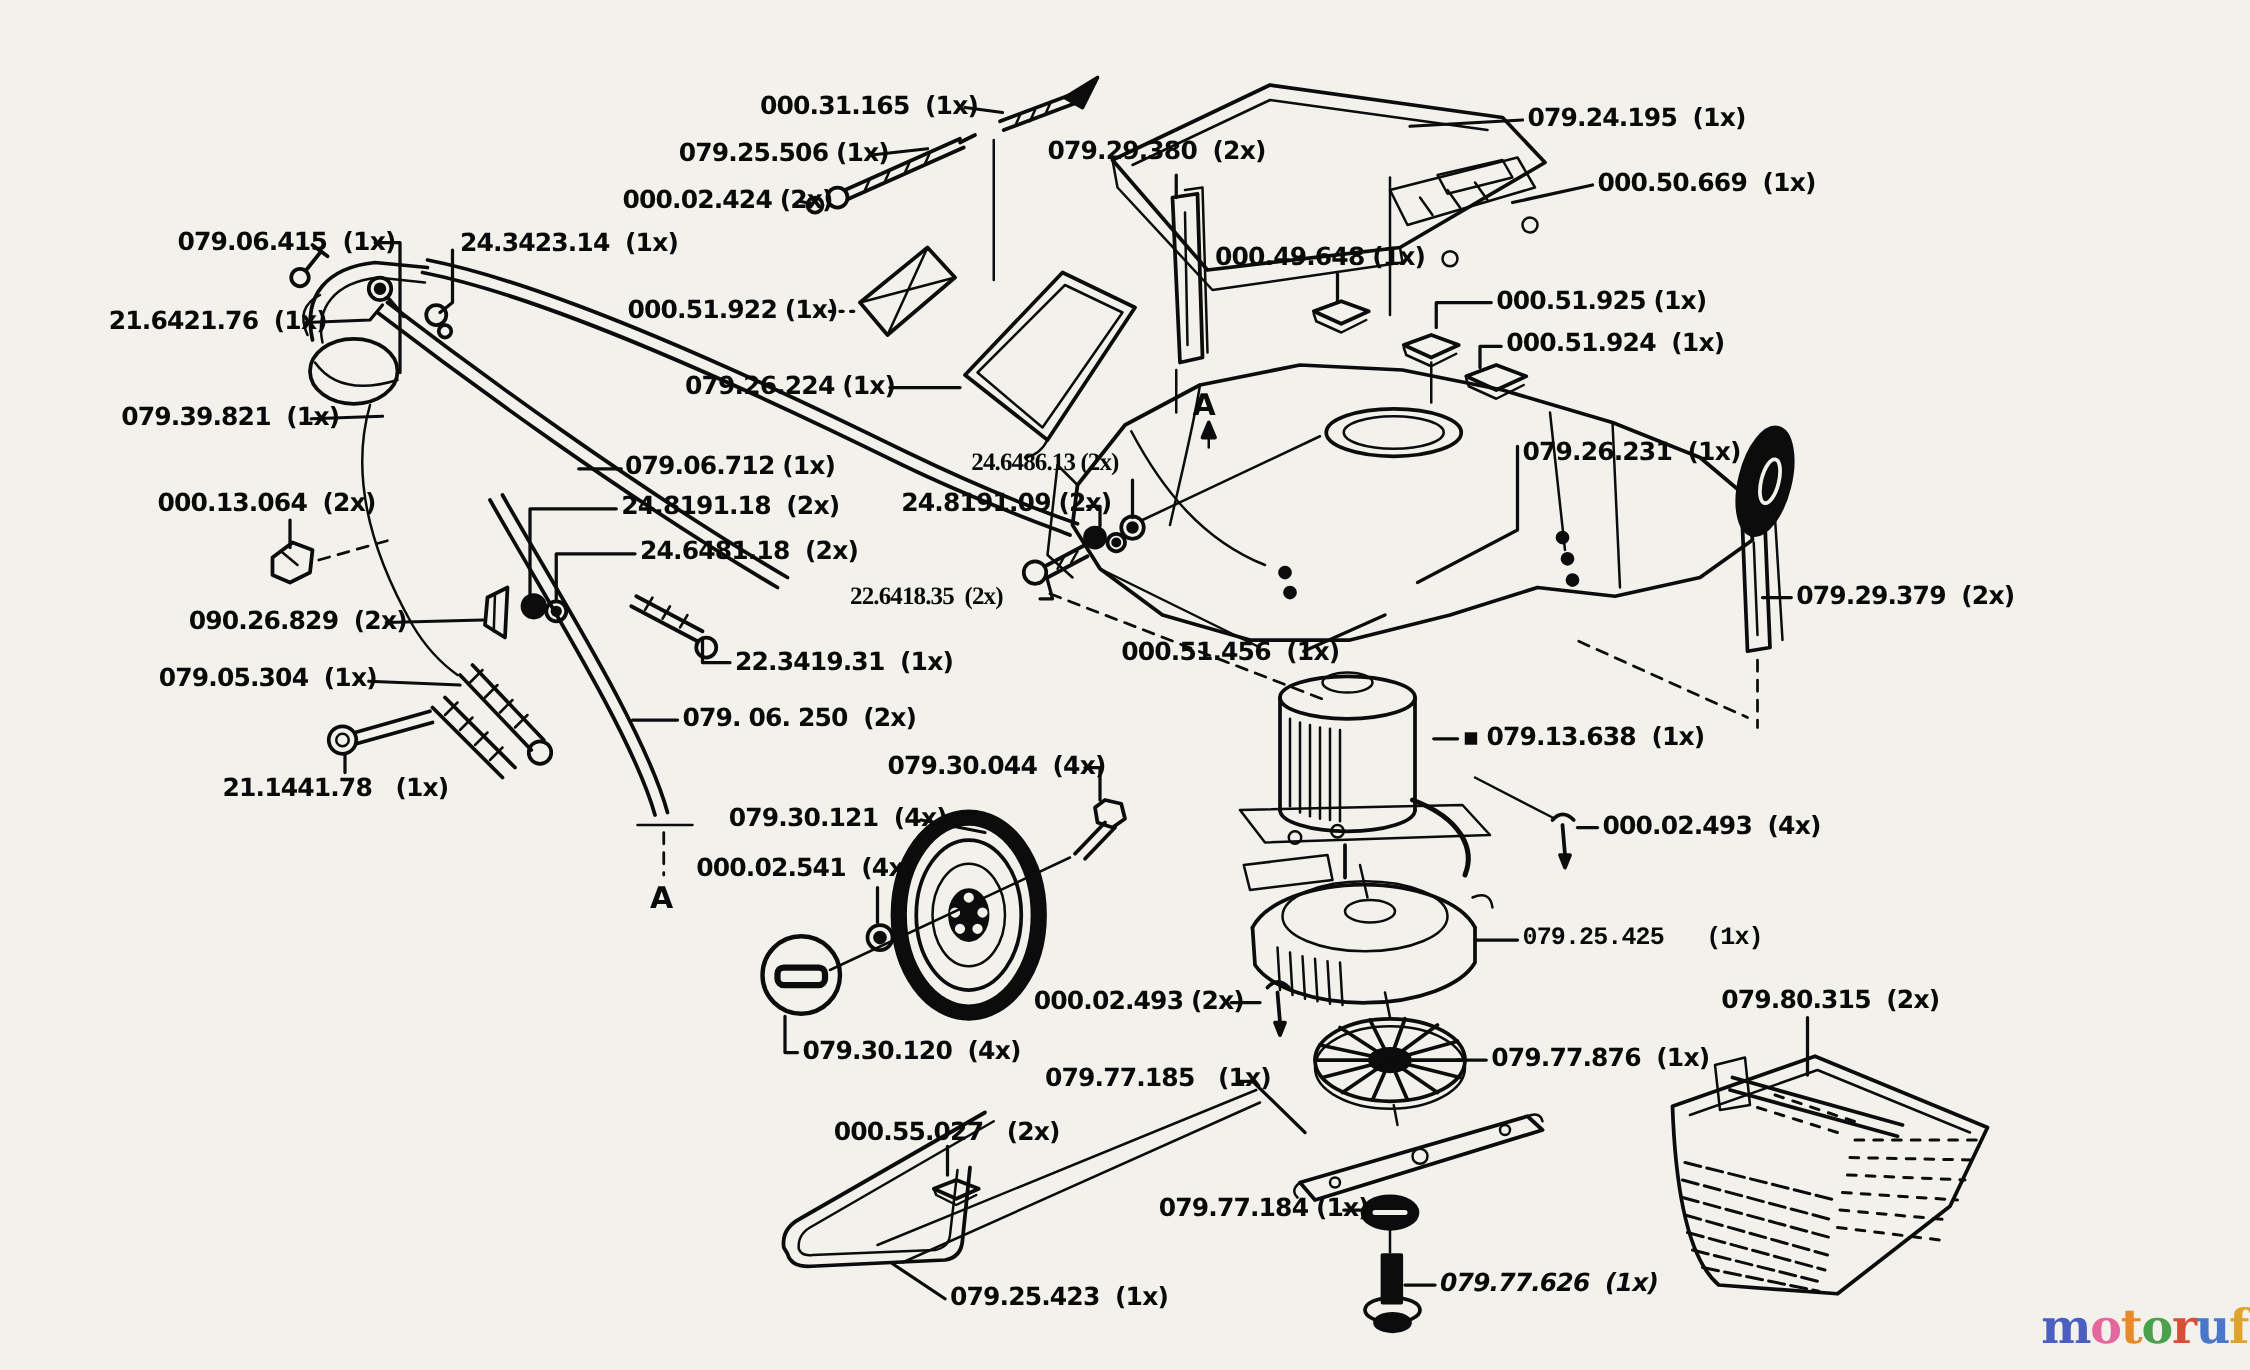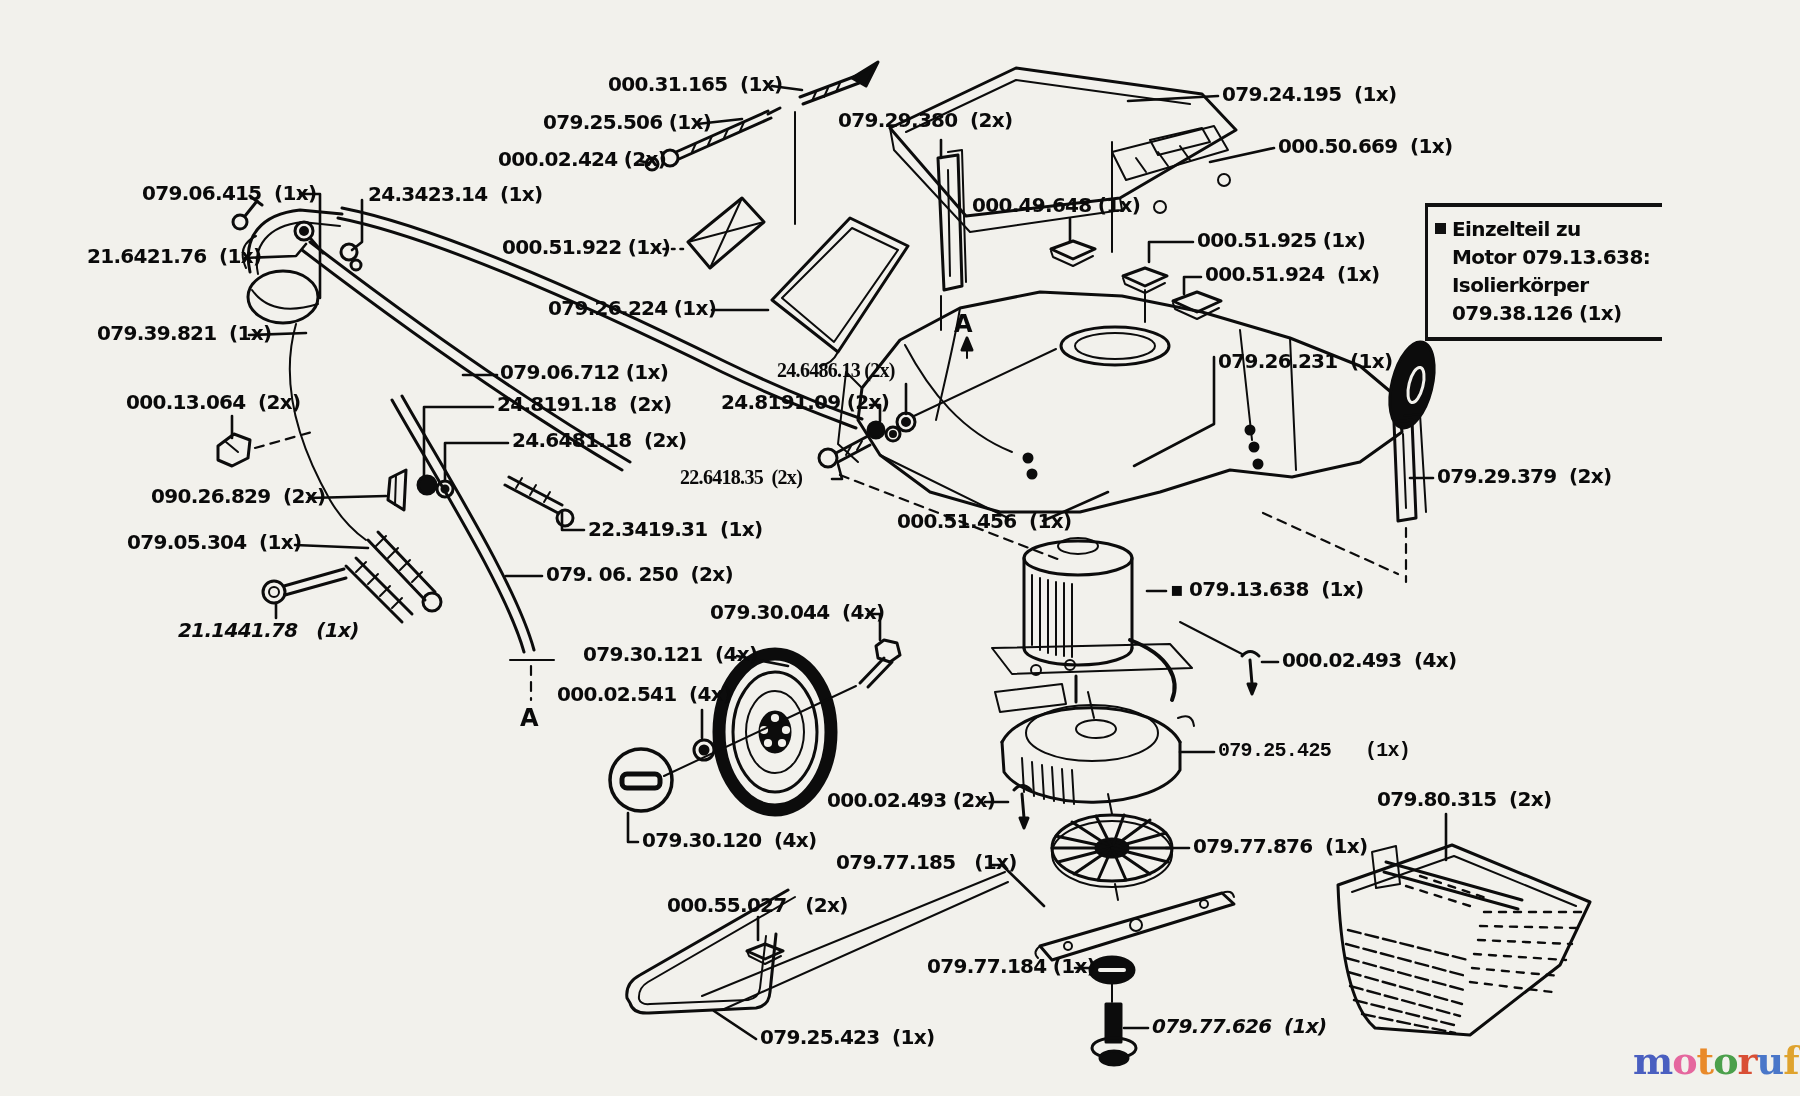--- a/index.html
+++ b/index.html
@@ -424,21 +424,21 @@
       <div class="part-label" style="left: 972px; top: 195px;">000.49.648 (1x)</div>
       <div class="part-label" style="left: 1197px; top: 230px;">000.51.925 (1x)</div>
       <div class="part-label" style="left: 1205px; top: 264px;">000.51.924  (1x)</div>
       <div class="part-label" style="left: 142px; top: 183px;">079.06.415  (1x)</div>
       <div class="part-label" style="left: 368px; top: 184px;">24.3423.14  (1x)</div>
       <div class="part-label" style="left: 87px; top: 246px;">21.6421.76  (1x)</div>
       <div class="part-label" style="left: 97px; top: 323px;">079.39.821  (1x)</div>
       <div class="part-label" style="left: 126px; top: 392px;">000.13.064  (2x)</div>
       <div class="part-label" style="left: 151px; top: 486px;">090.26.829  (2x)</div>
       <div class="part-label" style="left: 127px; top: 532px;">079.05.304  (1x)</div>
-      <div class="part-label" style="left: 178px; top: 620px; font-style: italic;">21.1441.78   (1x)</div>
+      <div class="part-label" style="left: 178px; top: 620px;">21.1441.78   (1x)</div>
       <div class="part-label" style="left: 502px; top: 237px;">000.51.922 (1x)</div>
       <div class="part-label" style="left: 548px; top: 298px;">079.26.224 (1x)</div>
       <div class="part-label" style="left: 500px; top: 362px;">079.06.712 (1x)</div>
       <div class="part-label" style="left: 497px; top: 394px;">24.8191.18  (2x)</div>
       <div class="part-label" style="left: 512px; top: 430px;">24.6481.18  (2x)</div>
       <div class="part-label" style="left: 588px; top: 519px;">22.3419.31  (1x)</div>
       <div class="part-label" style="left: 546px; top: 564px;">079. 06. 250  (2x)</div>
       <div class="part-label" style="left: 777px; top: 360px; font-family: Liberation Serif, serif;">24.6486.13 (2x)</div>
       <div class="part-label" style="left: 721px; top: 392px;">24.8191.09 (2x)</div>
       <div class="part-label" style="left: 680px; top: 467px; font-family: Liberation Serif, serif;">22.6418.35  (2x)</div>
@@ -457,25 +457,18 @@
       <div class="part-label" style="left: 836px; top: 852px;">079.77.185   (1x)</div>
       <div class="part-label" style="left: 667px; top: 895px;">000.55.027   (2x)</div>
       <div class="part-label" style="left: 927px; top: 956px;">079.77.184 (1x)</div>
       <div class="part-label" style="left: 760px; top: 1027px;">079.25.423  (1x)</div>
       <div class="part-label" style="left: 1152px; top: 1016px; font-style: italic;">079.77.626  (1x)</div>
       <div class="part-label" style="left: 1377px; top: 789px;">079.80.315  (2x)</div>
       <div class="marker-a" style="left: 520px; top: 704px;">A</div>
       <div class="marker-a" style="left: 954px; top: 310px;">A</div>
     </div>
 
-  <div class="note-box">
-    <span class="note-bullet"></span>
-    <div>Einzelteil zu</div>
-    <div>Motor 079.13.638:</div>
-    <div>Isolierkörper</div>
-    <div>079.38.126 (1x)</div>
-  </div>
 
   <div class="logo">
     <span id="logo-letters"><span style="color: rgb(74, 95, 192);">m</span><span style="color: rgb(229, 103, 158);">o</span><span style="color: rgb(233, 138, 42);">t</span><span style="color: rgb(75, 160, 75);">o</span><span style="color: rgb(217, 79, 53);">r</span><span style="color: rgb(74, 119, 201);">u</span><span style="color: rgb(223, 163, 46);">f</span></span><span class="suffix" style="color: rgb(142, 142, 142);">.de</span>
   </div>
 
 </div>
 
 </body></html>

